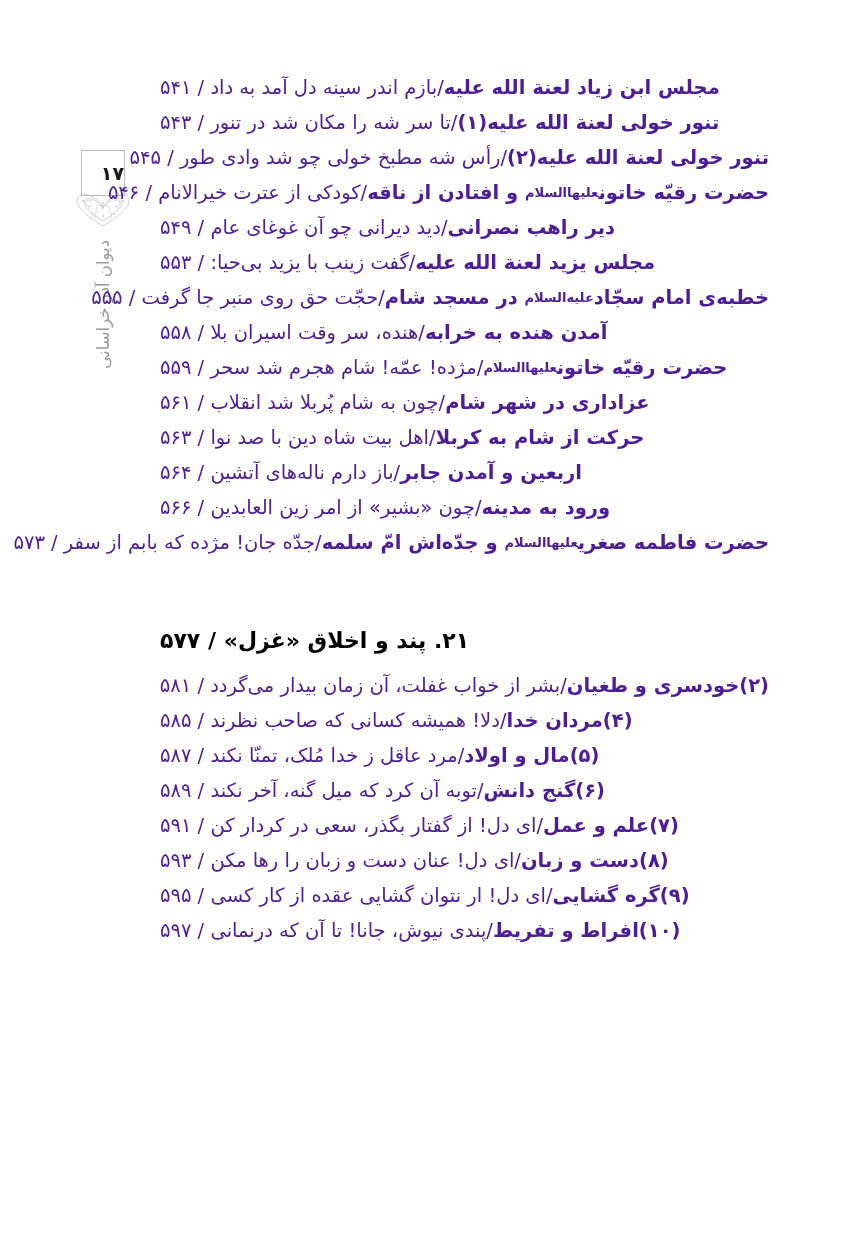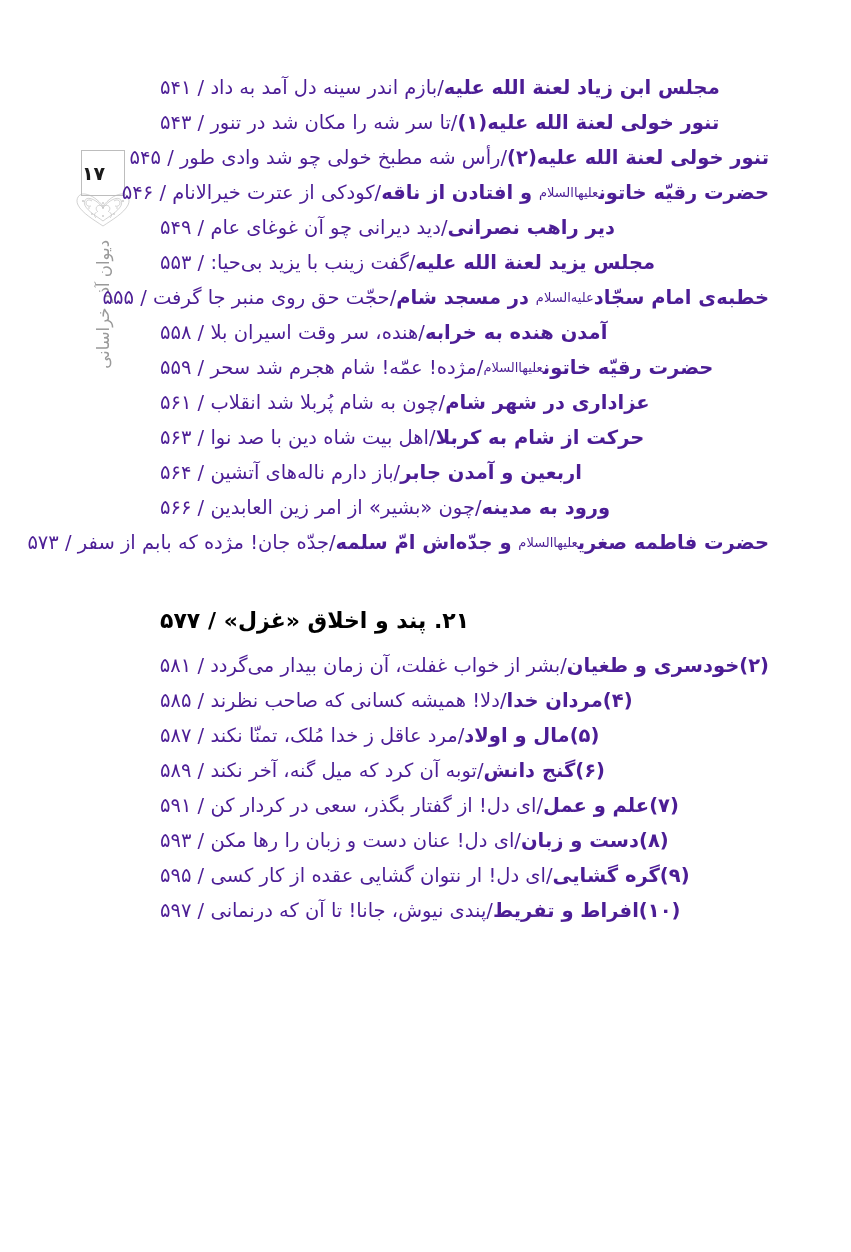--- a/index.html
+++ b/index.html
@@ -31,21 +31,21 @@
     flex-direction: column;
     align-items: center;
   }
   .folio-box {
     width: 44px;
     height: 46px;
     border: 1px solid #bdbdbd;
     background: #ffffff;
     display: flex;
     align-items: center;
-    justify-content: flex-end;
+    justify-content: flex-start;
     box-sizing: border-box;
   }
   .folio-num {
     font-family: "DejaVu Sans", "Liberation Sans", sans-serif;
     font-size: 19px;
     font-weight: 700;
     color: #1a1a1a;
     line-height: 1;
     direction: rtl;
   }
@@ -93,33 +93,33 @@
     font-weight: 700;
     letter-spacing: -0.3px;
   }
   .toc-line .sep,
   .toc-line .rest,
   .toc-line .pg {
     font-weight: 400;
   }
   .hon {
     font-size: 13px;
-    font-weight: 400;
+    font-weight: 700;
     vertical-align: 2px;
     letter-spacing: -0.5px;
   }
 
   .section-head {
     direction: rtl;
     unicode-bidi: isolate;
     text-align: left;
     font-size: 22px;
     font-weight: 700;
     line-height: 34px;
-    margin-top: 44px;
+    margin-top: 64px;
     margin-bottom: 10px;
     white-space: nowrap;
   }
 
   .toc-line.numbered .num {
     font-weight: 700;
   }
 </style>
 </head>
 <body>

